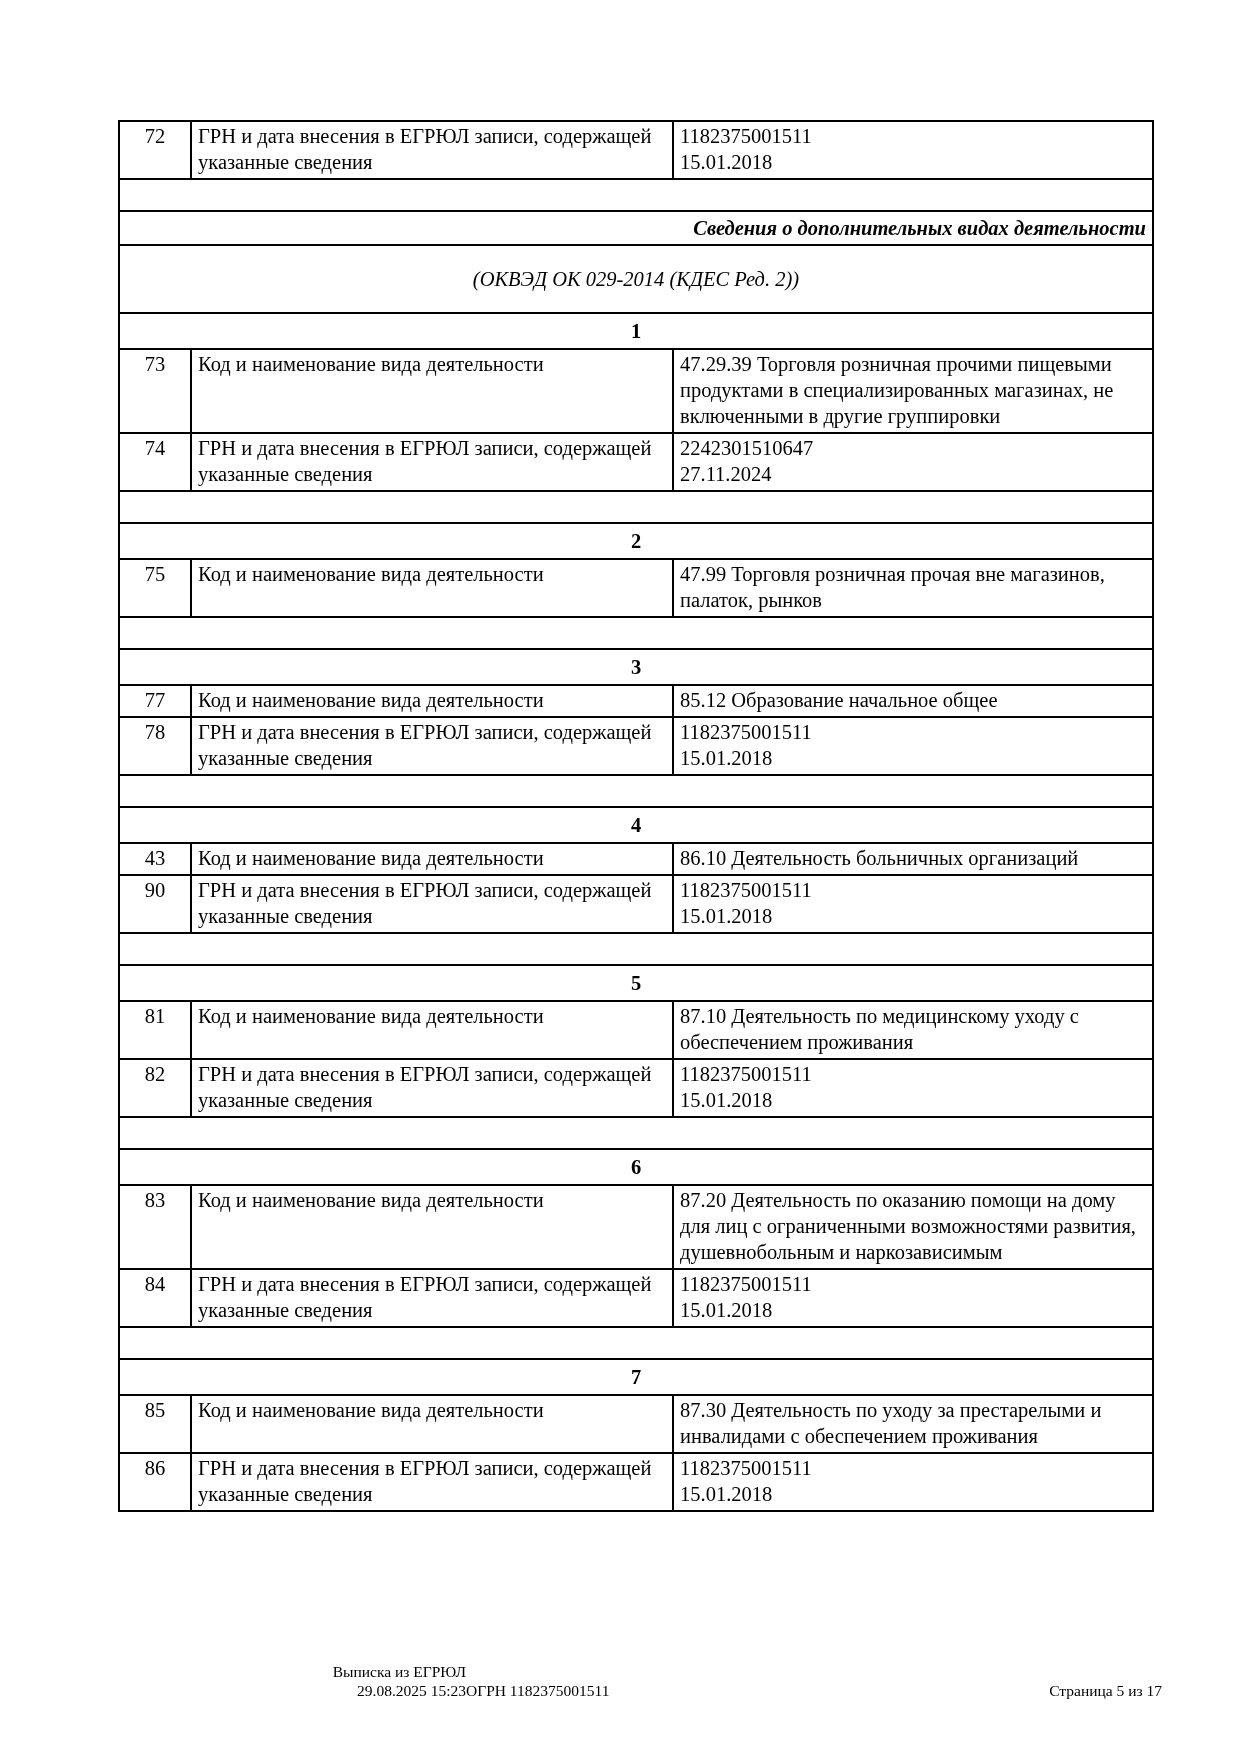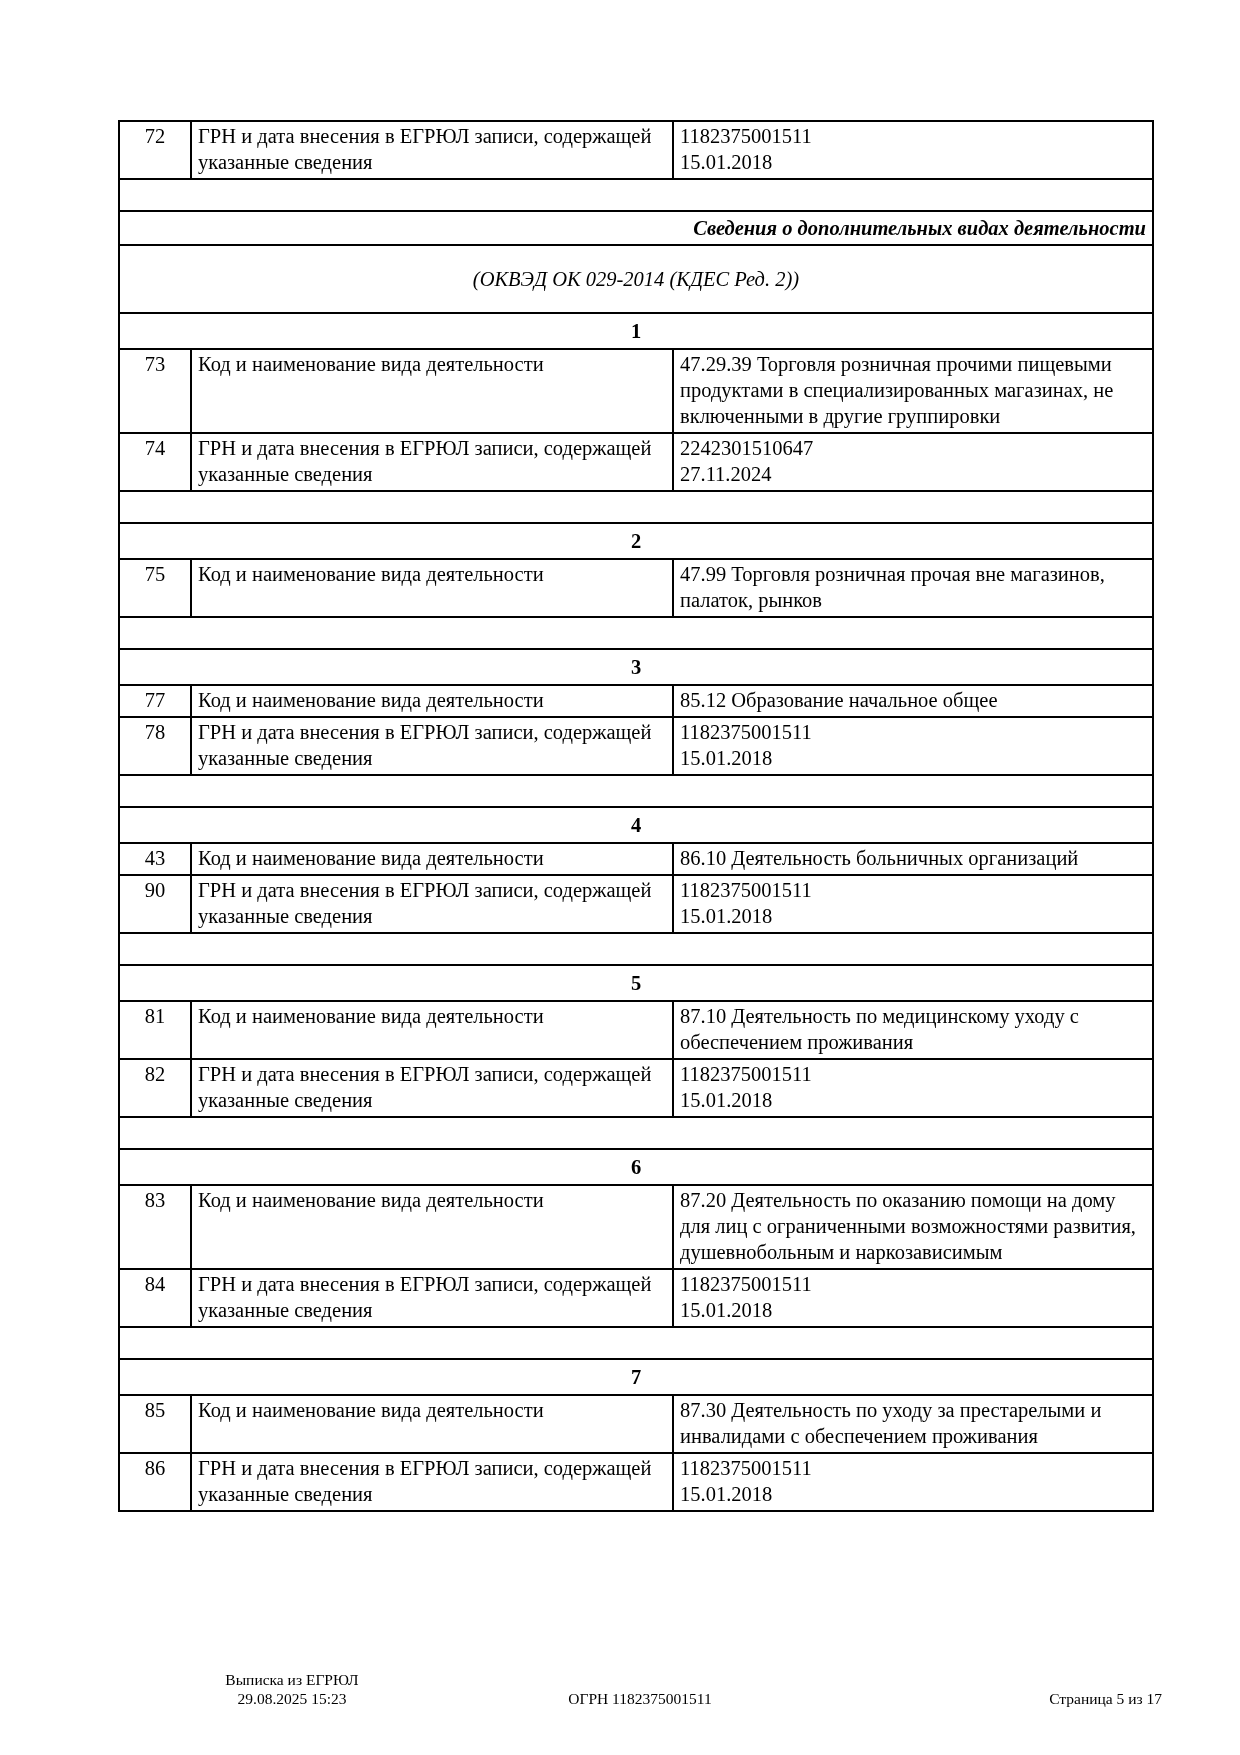--- a/index.html
+++ b/index.html
@@ -33,22 +33,22 @@
   }
   tr.r-section td {
     height: 32px; text-align: center; vertical-align: middle;
     font-weight: bold; padding: 1px 6px;
   }
   .footer {
     position: absolute; left: 118px; top: 1662px; width: 1044px;
     display: flex; align-items: flex-end;
     font-size: 15.5px; line-height: 19px;
   }
-  .footer .f-left   { flex: 1 1 0; text-align: center; margin-top: 8px; }
-  .footer .f-center { flex: 1 1 0; text-align: center; }
+  .footer .f-left   { flex: 1 1 0; text-align: right; }
+  .footer .f-center { flex: 1 1 0; }
   .footer .f-right  { flex: 1 1 0; text-align: right; }
 </style>
 </head>
 <body>
 
 <table class="egrul">
   <colgroup>
     <col style="width:72px">
       <col style="width:482px">
       <col style="width:480px">

